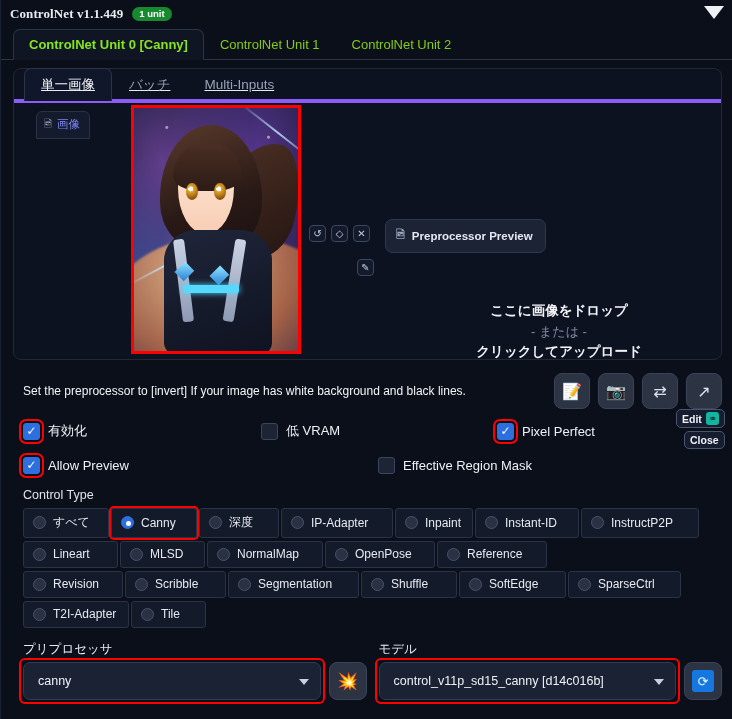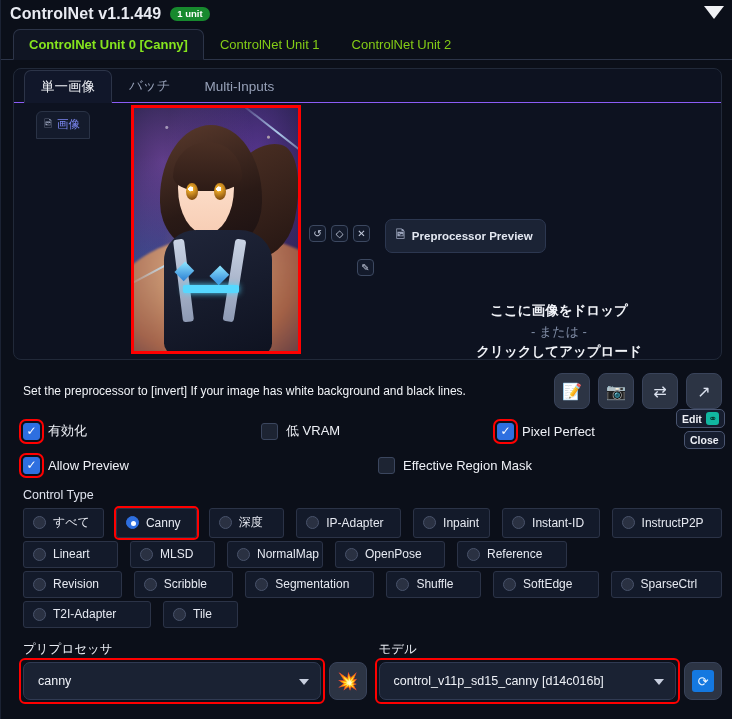--- a/index.html
+++ b/index.html
@@ -18,21 +18,21 @@
   }
 
   
   .header {
     position: relative;
     height: 28px;
     display: flex; align-items: center;
     padding-left: 9px;
   }
   .hdr-title {
-    font-size: 16px; font-weight: bold; color: #e9ebf2; letter-spacing: .1px;
+    font-size: 13px; font-weight: bold; color: #e9ebf2; letter-spacing: .1px; font-family: Liberation Serif, serif;
   }
   .badge {
     margin-left: 9px;
     background: #17892e;
     color: #ffffff;
     font-size: 9.5px; font-weight: bold;
     padding: 2px 7px 3px 7px;
     border-radius: 9px;
     line-height: 1;
   }
@@ -76,24 +76,25 @@
   
   .panel {
     margin: 8px 10px 0 12px;
     border: 1px solid #212939;
     border-radius: 8px;
     background: #0d1220;
     height: 292px;
     position: relative;
   }
   .sub-tabs {
-    display: flex; align-items: flex-end;
+    display: flex; align-items: center;
     height: 34px;
     padding-left: 10px;
-    border-bottom: 1px solid #8b5cf6;
+    border-bottom: 4px solid #8b5cf6;
+    text-decoration: underline;
   }
   .sub-tab {
     height: 33px;
     display: flex; align-items: center;
     padding: 0 16px;
     font-size: 13.5px;
     color: #97a1b8;
     cursor: pointer;
     border: 1px solid transparent;
     border-bottom: none;
@@ -310,21 +311,21 @@
     display: flex; align-items: center; justify-content: center;
     cursor: pointer;
     flex: none;
   }
   .cb.on { background: #2e6fe0; border-color: #2e6fe0; color: #fff; font-size: 12px; }
   .cb-label { font-size: 13px; color: #eef0f6; }
 
   
   .ct-title { padding: 6px 0 6px 22px; font-size: 12.5px; color: #dfe3ee; }
   .ct-rows { padding: 0 10px 0 22px; }
-  .ct-row { display: flex; gap: 12px; margin-bottom: 3px; }
+  .ct-row { display: flex; gap: 2px; margin-bottom: 3px; }
   .ct-item {
     display: flex; align-items: center; gap: 7px;
     border: 1px solid #2b3purpose;
     border: 1px solid #2b3347;
     background: #131a2a;
     border-radius: 3px;
     padding: 5px 10px 6px 9px;
     font-size: 12px;
     color: #e6e9f1;
     cursor: pointer;
@@ -543,21 +544,21 @@
 
     <div class="ct-row">
       <div class="ct-item" style="width:95px">
         <span class="radio"></span>
         <span>Lineart</span>
       </div>
       <div class="ct-item" style="width:85px">
         <span class="radio"></span>
         <span>MLSD</span>
       </div>
-      <div class="ct-item" style="width:96px">
+      <div class="ct-item" style="width:116px">
         <span class="radio"></span>
         <span>NormalMap</span>
       </div>
       <div class="ct-item" style="width:110px">
         <span class="radio"></span>
         <span>OpenPose</span>
       </div>
       <div class="ct-item" style="width:110px">
         <span class="radio"></span>
         <span>Reference</span>
@@ -585,21 +586,21 @@
         <span class="radio"></span>
         <span>SoftEdge</span>
       </div>
       <div class="ct-item" style="width:113px">
         <span class="radio"></span>
         <span>SparseCtrl</span>
       </div>
     </div>
 
     <div class="ct-row">
-      <div class="ct-item" style="width:128px">
+      <div class="ct-item" style="width:106px">
         <span class="radio"></span>
         <span>T2I-Adapter</span>
       </div>
       <div class="ct-item" style="width:75px">
         <span class="radio"></span>
         <span>Tile</span>
       </div>
     </div>
 
   </div>

